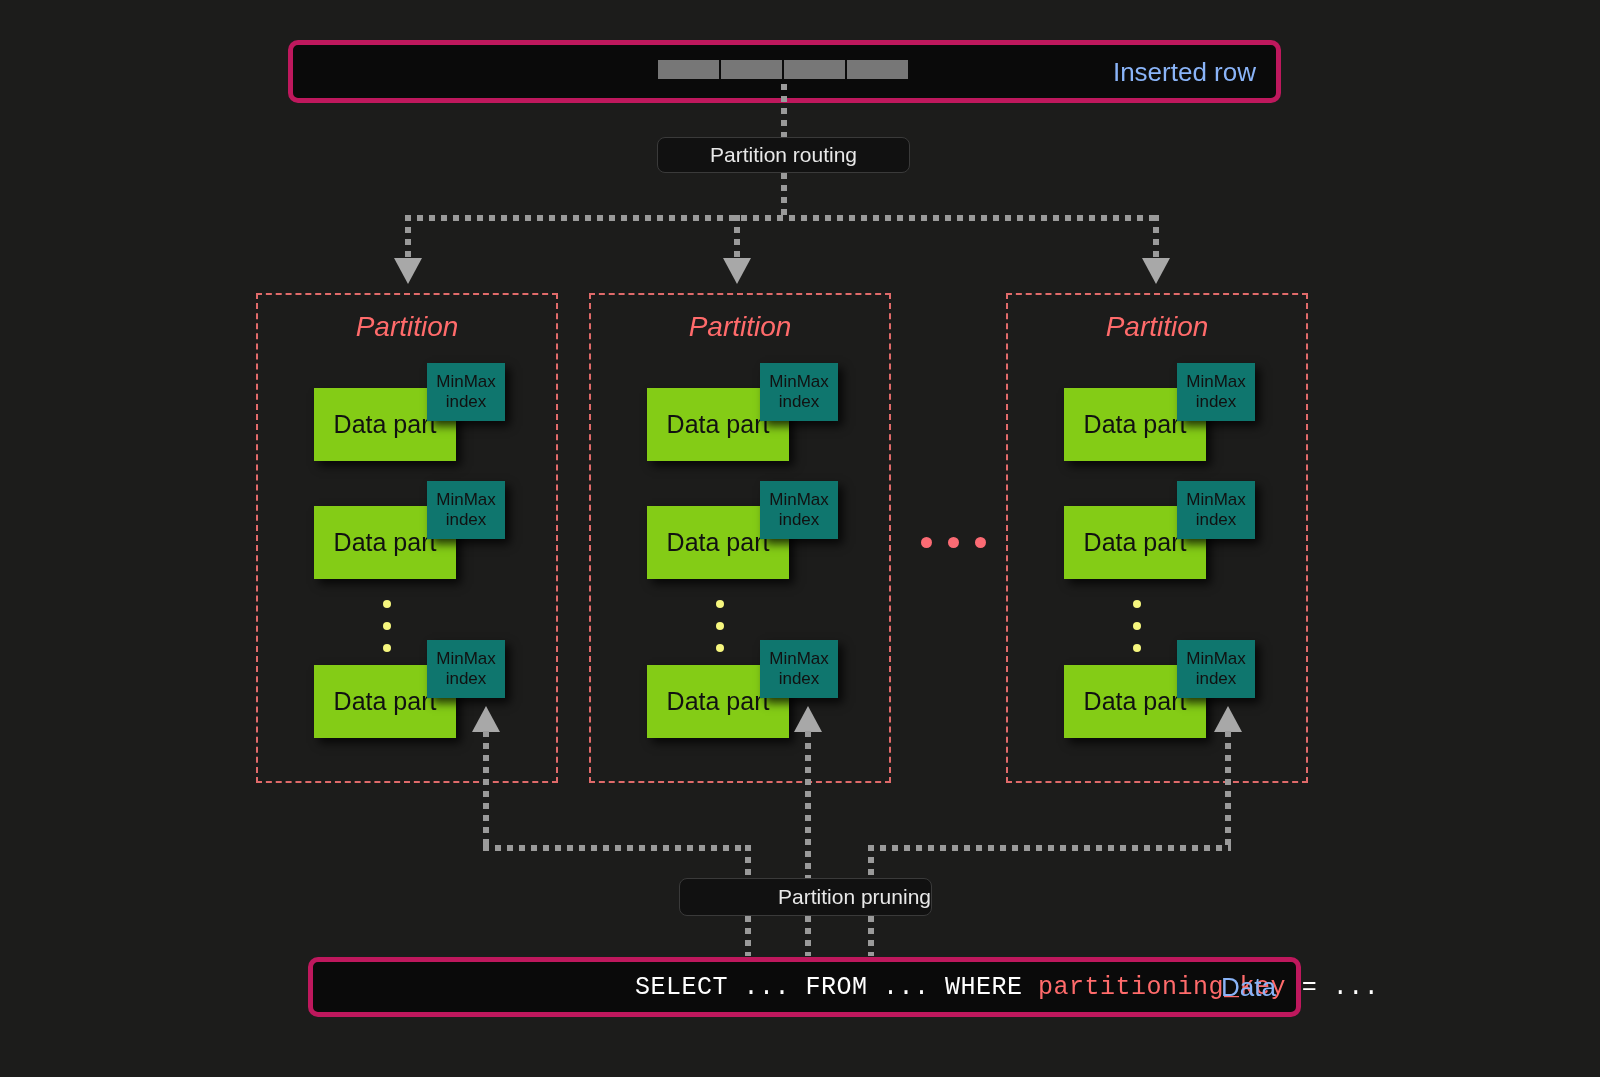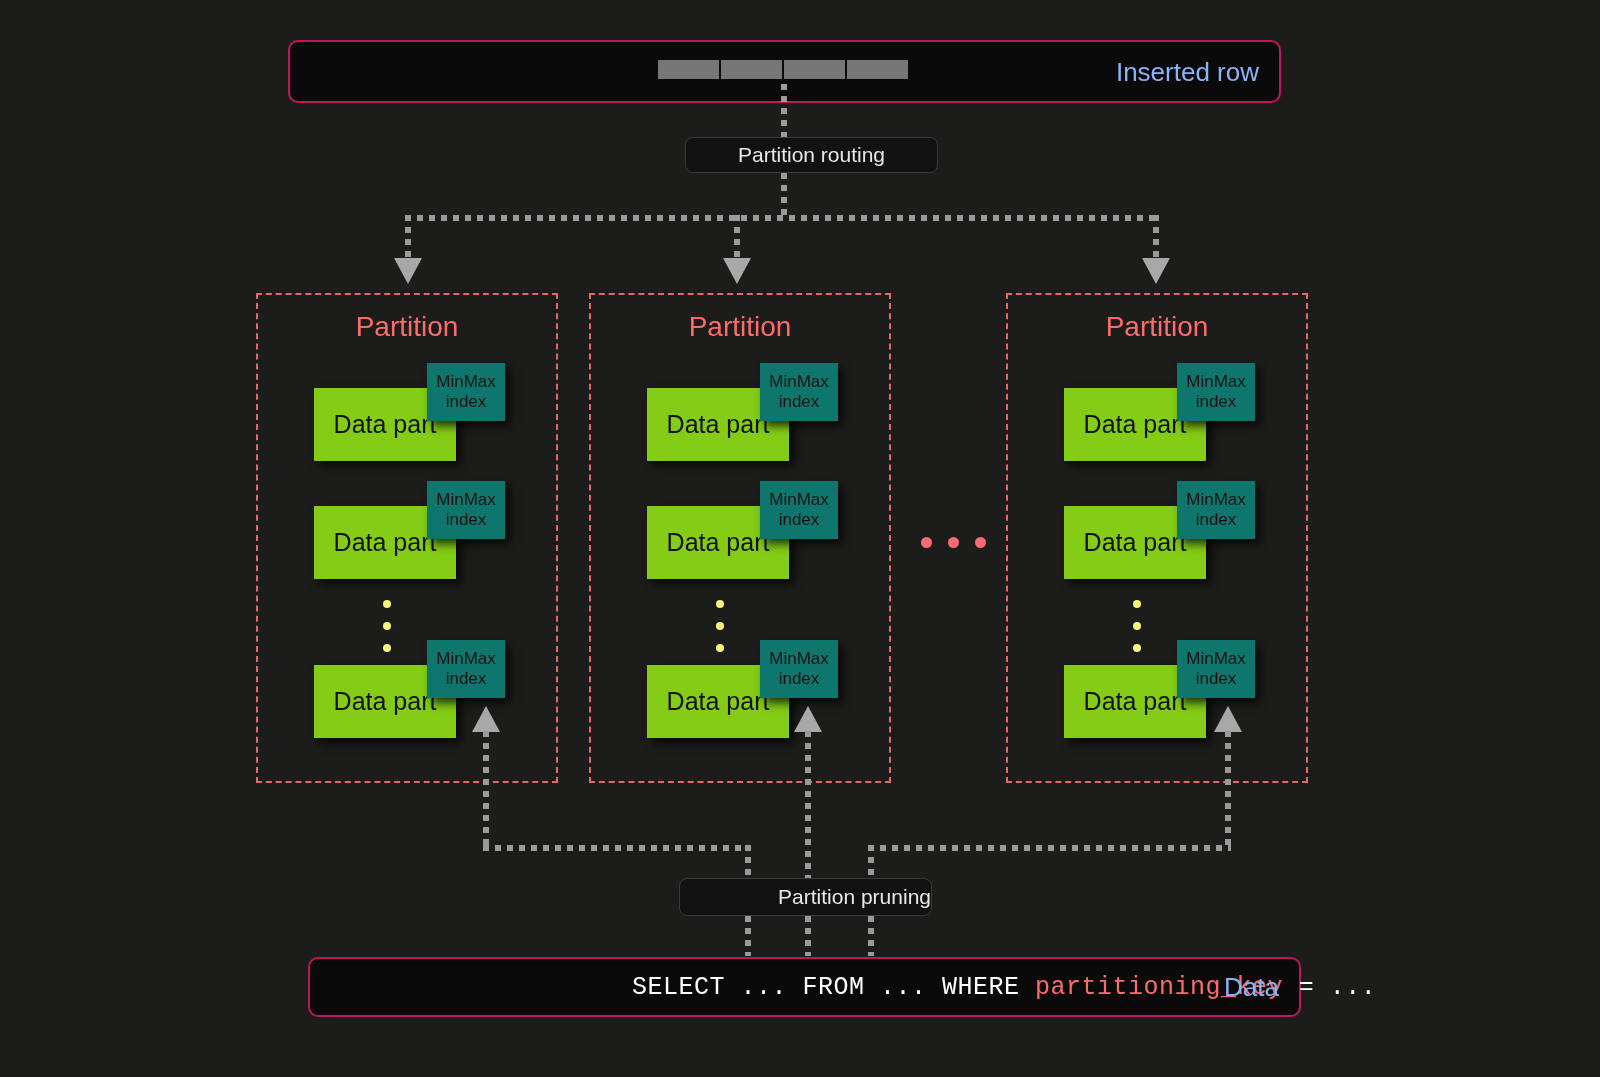--- a/index.html
+++ b/index.html
@@ -13,21 +13,21 @@
     height: 1077px;
     background: #1c1c1b;
     font-family: "Liberation Sans", sans-serif;
     overflow: hidden;
   }
 
   
   .darkbar {
     position: absolute;
     background: #0a0a0a;
-    border: 2px solid #be185d;
+    border: 5px solid #be185d;
     border-radius: 10px;
     box-sizing: border-box;
   }
   .pill {
     position: absolute;
     background: #111111;
     border: 1px solid #3a3a3a;
     border-radius: 8px;
     box-sizing: border-box;
     display: flex;
@@ -72,21 +72,21 @@
     transform: translateY(-50%);
     font-family: "Liberation Mono", monospace;
     font-size: 25px;
     color: #ffffff;
     white-space: pre;
     letter-spacing: 0.5px;
   }
   #query-text .kw { color: #ff6b6b; }
 
   
-  #partition-routing-pill { left: 657px; top: 137px; width: 253px; height: 36px; margin-left: 28px; }
+  #partition-routing-pill { left: 657px; top: 137px; width: 253px; height: 36px; }
   #partition-pruning-pill { left: 679px; top: 878px; width: 253px; height: 38px; justify-content: flex-end; }
 
   
   .dotline-v {
     position: absolute;
     width: 6px;
     background-image: linear-gradient(to bottom, #9a9a9a 0 6px, transparent 6px 12px);
     background-size: 6px 12px;
   }
   .dotline-h {
@@ -124,20 +124,21 @@
   #partition-2 { left: 1006px; }
 
   .partition-title {
     position: absolute;
     top: 16px;
     left: 0;
     width: 100%;
     text-align: center;
     color: #ff6b6b;
     font-size: 28px;
+    font-style: italic;
   }
 
   
   .part-row { position: absolute; left: 56px; width: 230px; height: 105px; }
   .part-row.r0 { top: 68px; }
   .part-row.r1 { top: 186px; }
   .part-row.r2 { top: 345px; }
 
   .data-part {
     position: absolute;

